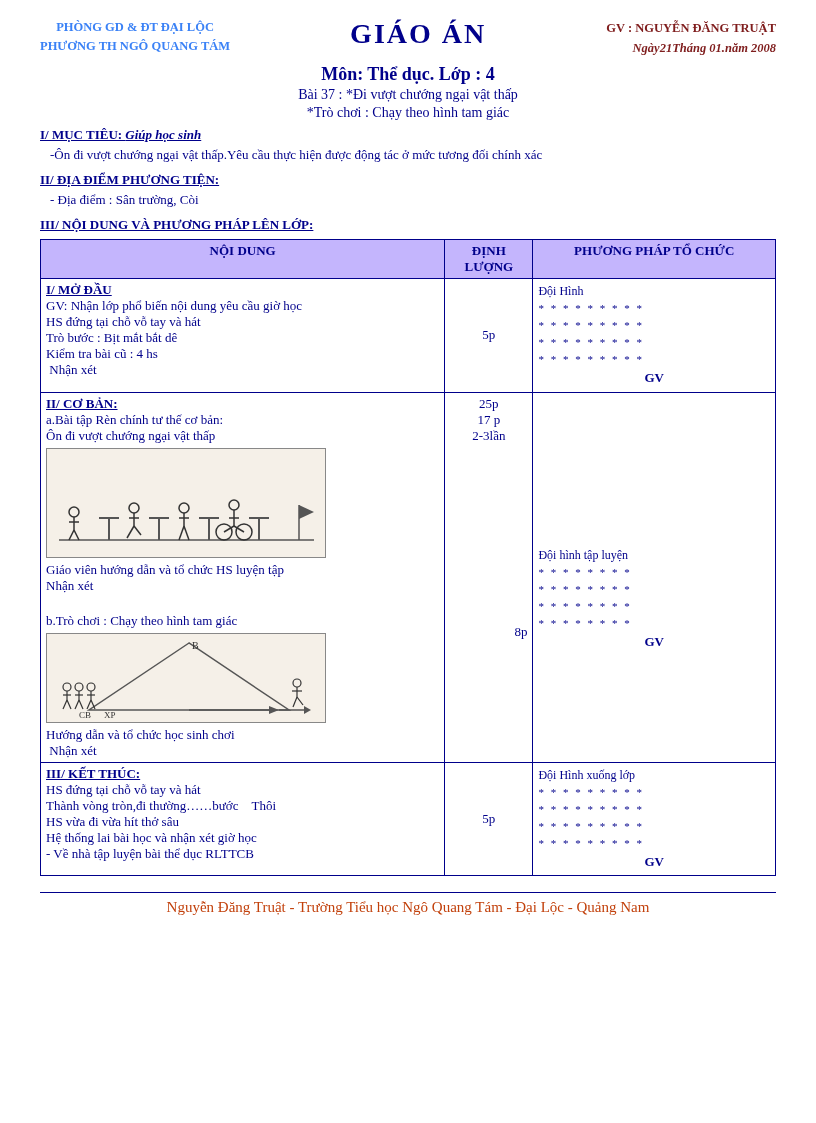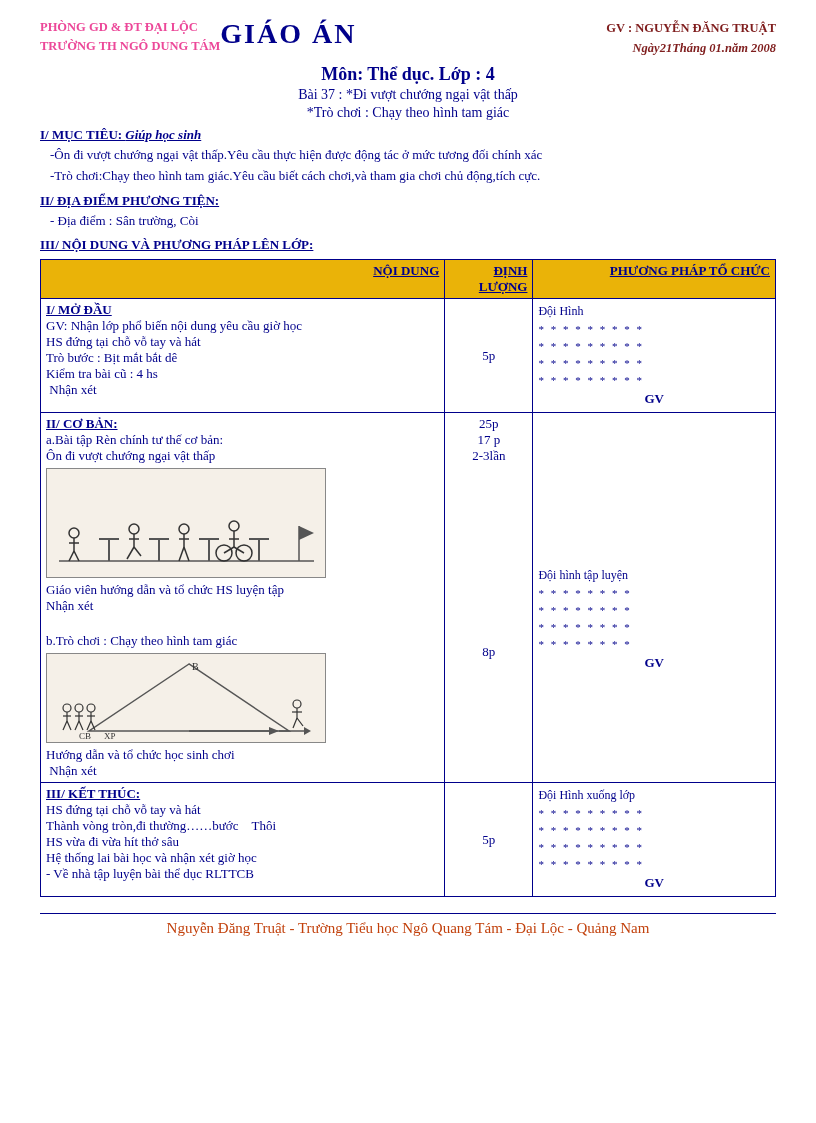--- a/index.html
+++ b/index.html
@@ -19,28 +19,28 @@
       padding: 18px 40px 18px 40px;
       position: relative;
     }
     .header-top {
       display: flex;
       justify-content: space-between;
       align-items: flex-start;
       margin-bottom: 2px;
     }
     .header-left {
-      text-align: left;
+      text-align: center;
       font-size: 12.5px;
       font-weight: bold;
-      color: #ec4899;
+      color: #3b82f6;
       line-height: 1.5;
     }
     .header-center {
-      text-align: left;
+      text-align: center;
       font-size: 28px;
       font-weight: bold;
       color: #00008B;
       letter-spacing: 2px;
       flex: 1;
       padding-top: 0px;
     }
     .header-right {
       text-align: right;
       font-size: 12.5px;
@@ -91,25 +91,24 @@
       margin-top: 6px;
       border: 1.5px solid #00008B;
     }
     .main-table th, .main-table td {
       border: 1.5px solid #00008B;
       padding: 3px 5px;
       vertical-align: top;
       color: #00008B;
     }
     .main-table thead th {
-      text-align: right;
-      font-weight: bold;
-      font-size: 13px;
-      background: #eab308;
-      text-decoration: underline;
+      text-align: center;
+      font-weight: bold;
+      font-size: 13px;
+      background: #c4b5fd;
     }
     .col-noidung { width: 55%; }
     .col-dinhluong { width: 12%; text-align: center; }
     .col-phuongphap { width: 33%; }
     .gv-label {
       text-align: center;
       font-weight: bold;
       font-size: 13px;
     }
     .subsection-title {
@@ -161,41 +160,40 @@
     }
   </style>
 </head>
 <body>
 
 <div class="page">
 
   <div class="header-top">
     <div class="header-left">
       <div>PHÒNG GD &amp; ĐT ĐẠI LỘC</div>
-      <div>TRƯỜNG TH NGÔ DUNG TÁM</div>
+      <div>PHƯƠNG TH NGÔ QUANG TÁM</div>
     </div>
     <div class="header-center">GIÁO ÁN</div>
     <div class="header-right">
       <div>GV : NGUYỄN ĐĂNG TRUẬT</div>
       <div class="italic">Ngày21Tháng 01.năm 2008</div>
     </div>
   </div>
 
   <div class="title-section">
     <span class="mon-title">Môn: Thể dục.   Lớp : 4</span>
   </div>
 
   <div class="bai-title">Bài 37 :    *Đi vượt chướng ngại vật thấp</div>
   <div class="bai-title">*Trò chơi : Chạy theo hình tam giác</div>
 
   <div class="section-header">
     I/ MỤC TIÊU: <span class="italic-bold">Giúp học sinh</span>
   </div>
   <div class="section-content">-Ôn đi vượt chướng ngại vật thấp.Yêu cầu thực hiện được động tác ở mức tương đối chính xác</div>
-  <div class="section-content">-Trò chơi:Chạy  theo hình tam giác.Yêu cầu biết cách chơi,và tham gia chơi chủ động,tích cực.</div>
 
   <div class="section-header">II/ ĐỊA ĐIỂM PHƯƠNG TIỆN:</div>
   <div class="section-content">- Địa điểm : Sân trường, Còi</div>
 
   <div class="section-header">III/ NỘI DUNG VÀ PHƯƠNG PHÁP LÊN LỚP:</div>
 
   <table class="main-table">
     <thead>
       <tr>
         <th class="col-noidung header-row-label">NỘI DUNG</th>
@@ -321,21 +319,21 @@
               <line x1="248" y1="62" x2="254" y2="70" stroke="#333" stroke-width="1.2"></line>
             </svg>
           </div>
           <div>Hướng dẫn và tổ chức học sinh chơi</div>
           <div>&nbsp;Nhận xét</div>
         </td>
         <td class="col-dinhluong" style="text-align:center;vertical-align:top;">
           <div>25p</div>
           <div>17 p</div>
           <div>2-3lần</div>
-          <div style="margin-top: 180px;">8p</div>
+          <div style="margin-top: 180px; text-align: right;">8p</div>
         </td>
         <td class="col-phuongphap td-phuong">
           <div style="margin-top: 150px;">Đội hình tập luyện</div>
           <div class="stars">* * * * * * * *</div>
           <div class="stars">* * * * * * * *</div>
           <div class="stars">* * * * * * * *</div>
           <div class="stars">* * * * * * * *</div>
           <div class="gv-label">GV</div>
         </td>
       </tr>

